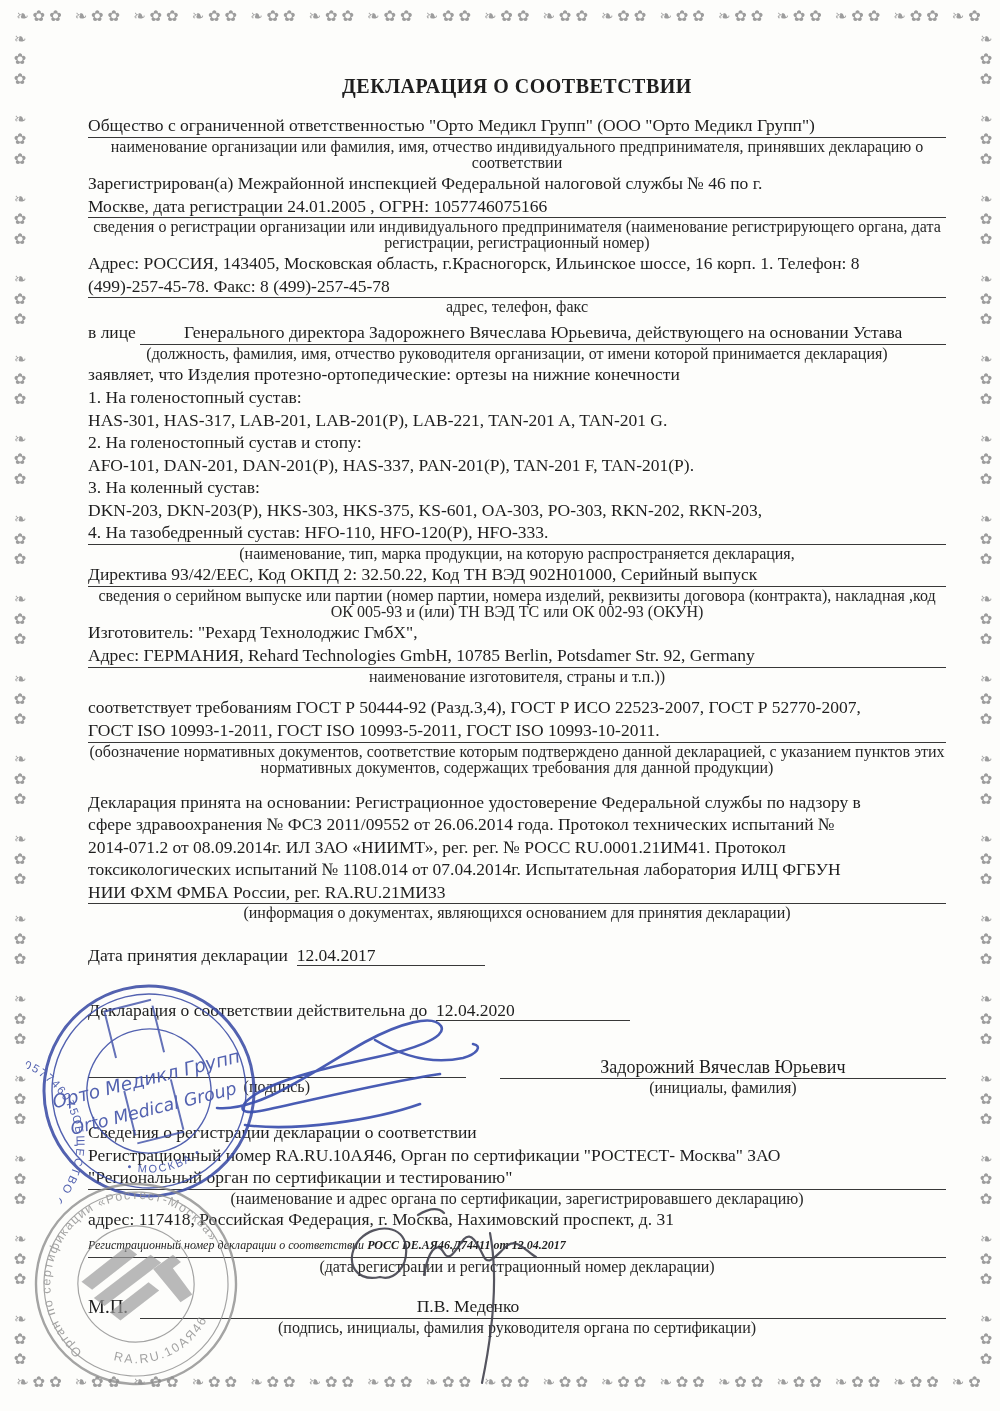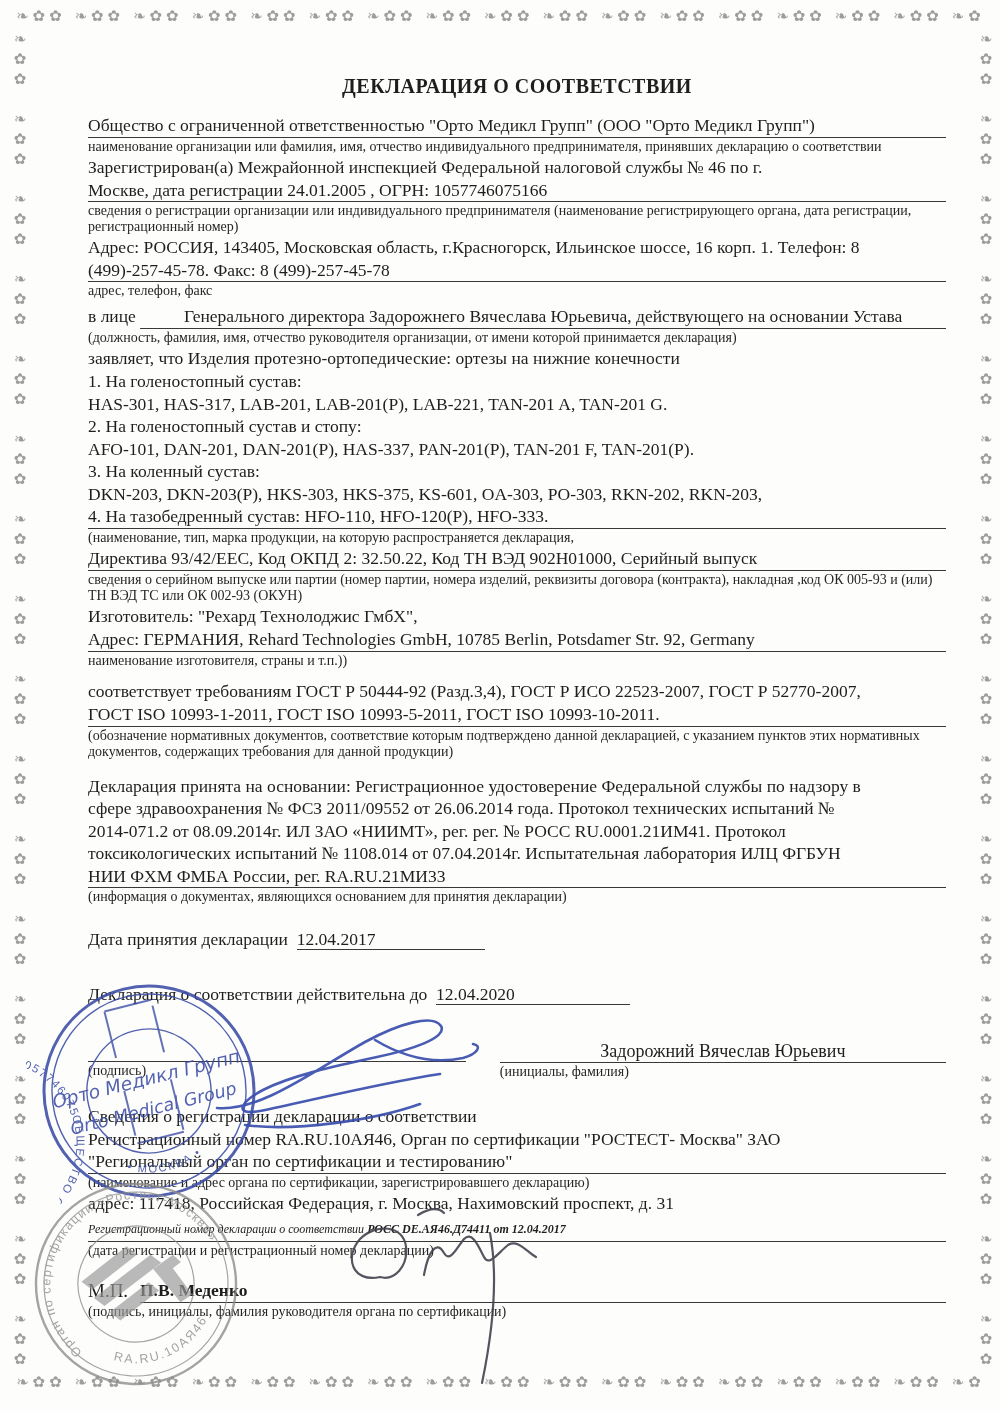--- a/index.html
+++ b/index.html
@@ -23,34 +23,34 @@
     writing-mode:vertical-rl; text-orientation:upright; letter-spacing:2px;
   }
   .border-left { left:7px; }
   .border-right { right:5px; }
 
   .content { position:absolute; left:88px; top:31px; width:858px;margin-top:44px; }
 
   .title { text-align:center; font-weight:bold; font-size:20px; letter-spacing:.5px; margin-bottom:16px; }
   .t  { font-size:17.5px; line-height:23px; }
   .tp { font-size:17.5px; line-height:22.5px; }
-  .cap { font-size:14px; line-height:16px; text-align:left; color:#262626; padding:1px 0; }
+  .cap { font-size:16px; line-height:16px; text-align:center; color:#262626; padding:1px 0; }
   .uline { border-bottom:1.6px solid #383838; }
   .flexline { display:flex; }
   .fill { flex:1 1 auto;text-align:center; }
 
   .sigrow { display:flex; justify-content:space-between; margin-top:34px; }
   .sigcol1 { width:44%; }
   .sigcol2 { width:52%; }
   .sigline { border-bottom:1.6px solid #383838; height:22px; }
   .signame { border-bottom:1.6px solid #383838; text-align:center; font-size:18px; line-height:22px; }
 
   .mprow { display:flex; align-items:flex-end; margin-top:18px; }
   .mplabel { font-size:19px; line-height:24px; flex:0 0 52px; }
-  .mpline { flex:1 1 auto; border-bottom:1.6px solid #383838; font-size:17.5px; line-height:24px; text-align:left; padding-right:150px;font-weight:bold; }
+  .mpline { flex:1 1 auto; border-bottom:1.6px solid #383838; font-size:17.5px; line-height:24px; text-align:center; padding-right:150px; }
 
   .stamp { position:absolute; pointer-events:none; }
   .sig-svg { position:absolute; pointer-events:none; }
 </style>
 </head>
 <body>
 
 <div class="page">
 
   <div class="border-h border-top">❧✿✿ ❧✿✿ ❧✿✿ ❧✿✿ ❧✿✿ ❧✿✿ ❧✿✿ ❧✿✿ ❧✿✿ ❧✿✿ ❧✿✿ ❧✿✿ ❧✿✿ ❧✿✿ ❧✿✿ ❧✿✿ ❧✿✿ ❧✿✿ ❧✿✿ ❧✿✿ ❧✿✿ ❧✿✿ ❧✿✿ ❧✿✿ ❧✿✿ ❧✿✿ ❧✿✿ ❧✿✿ ❧✿✿ ❧✿✿ </div>

